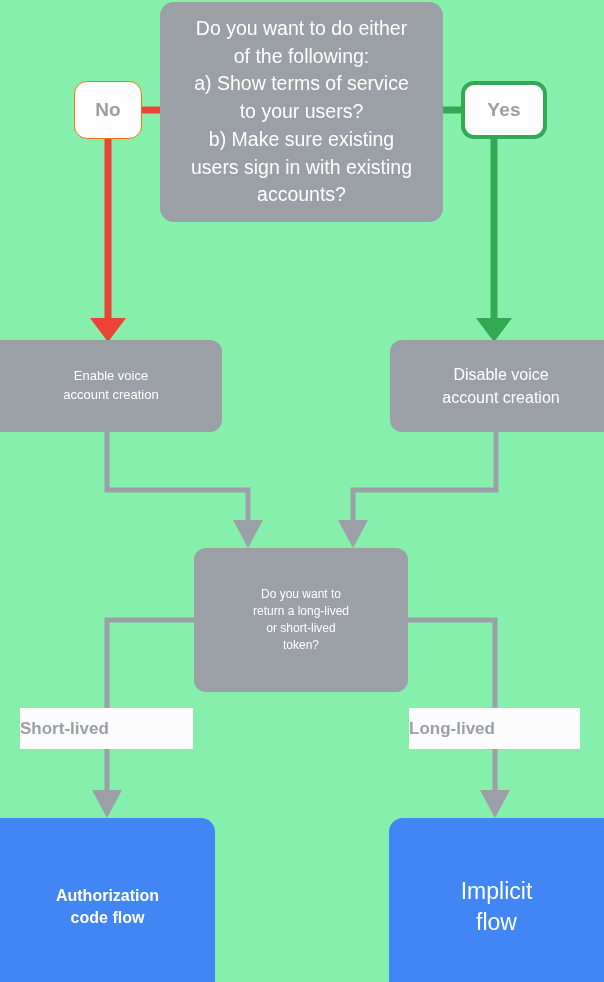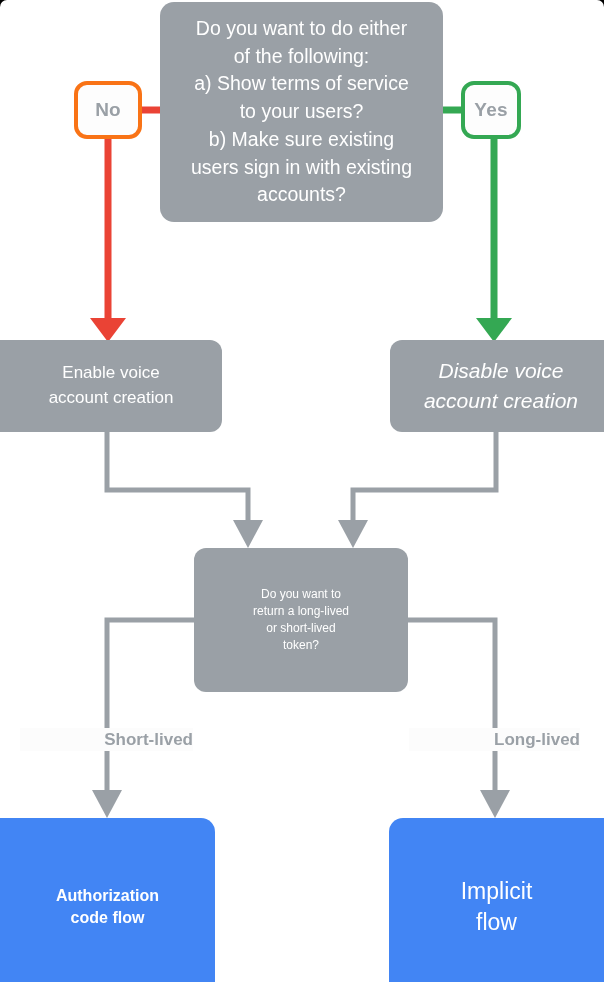--- a/index.html
+++ b/index.html
@@ -10,22 +10,21 @@
     width: 604px;
     height: 982px;
     overflow: hidden;
     font-family: "Liberation Sans", "DejaVu Sans", sans-serif;
   }
 
   #canvas {
     position: relative;
     width: 604px;
     height: 982px;
-    background: #ffffff;
-    border-radius: 7px;
+    background: #86efac;
   }
 
   #wires {
     position: absolute;
     left: 0;
     top: 0;
     width: 604px;
     height: 982px;
     pointer-events: none;
   }
@@ -70,36 +69,35 @@
     padding: 0 12px;
   }
 
   #enable-voice {
     left: -14px;
     top: 340px;
     width: 236px;
     height: 92px;
   }
   #enable-voice .node-text {
-    font-size: 17px;
+    font-size: 13px;
     line-height: 1.45;
     padding-left: 14px;
   }
 
   #disable-voice {
     left: 390px;
     top: 340px;
     width: 236px;
     height: 92px;
   }
   #disable-voice .node-text {
-    font-size: 21px;
+    font-size: 16px;
     line-height: 1.45;
     padding-right: 14px;
-    font-style: italic;
   }
 
   #decision-mid {
     left: 194px;
     top: 548px;
     width: 214px;
     height: 144px;
   }
   #decision-mid .node-text {
     font-size: 12px;
@@ -147,56 +145,54 @@
     font-weight: bold;
     color: #9aa0a6;
     letter-spacing: 0.2px;
   }
 
   #badge-no {
     left: 74px;
     top: 81px;
     width: 68px;
     height: 58px;
-    border: 4px solid #f97316;
+    border: 1px solid #f97316;
   }
 
   #badge-yes {
     left: 461px;
     top: 81px;
-    width: 60px;
+    width: 86px;
     height: 58px;
     border: 4px solid #34a853;
   }
 
   
   .edge-label {
     position: absolute;
     display: flex;
     align-items: center;
-    justify-content: flex-end;
+    justify-content: flex-start;
     background: #fcfcfc;
     color: #9aa0a6;
     font-size: 17px;
     font-weight: bold;
-    height: 23px;
-    margin-top: 20px;
+    height: 41px;
   }
 
   #label-short-lived {
     left: 20px;
     top: 708px;
     width: 173px;
   }
 
   #label-long-lived {
     left: 409px;
     top: 708px;
     width: 171px;
-    padding-left: 15px;
   }
 </style>
 </head>
 <body>
 
 <div id="canvas">
 
   <svg id="wires" viewBox="0 0 604 982" width="604" height="982">
 
     <path d="M 160 110 L 142 110" stroke="#ea4335" stroke-width="7" fill="none"></path>

